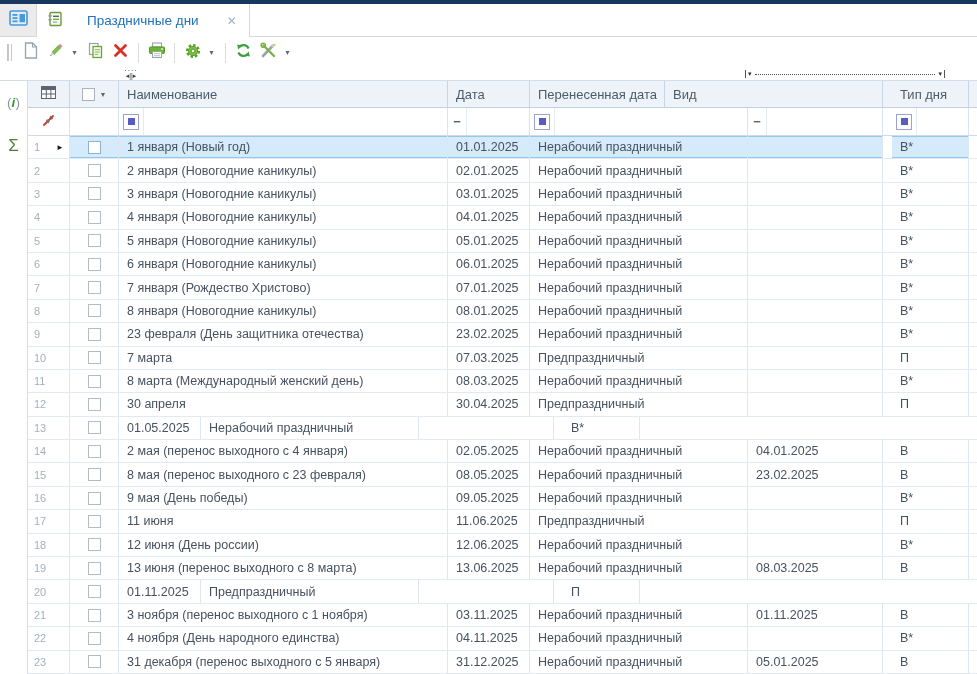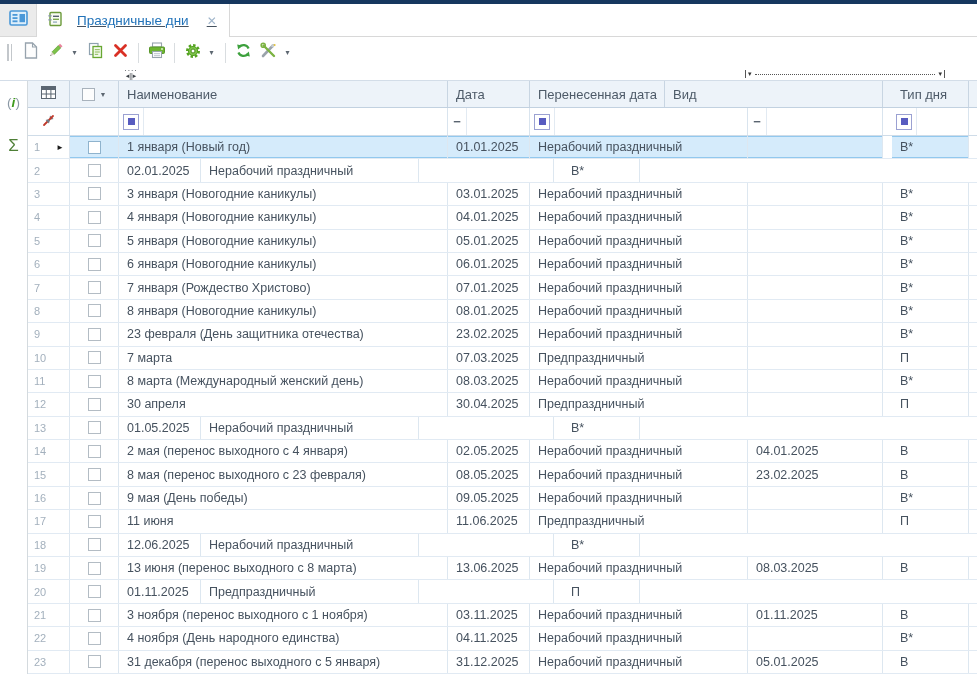--- a/index.html
+++ b/index.html
@@ -13,22 +13,22 @@
   .top-strip { height: 4px; background: #16375f; width: 100%; }
 
   
   .tabbar { height: 33px; display: flex; align-items: stretch; background: #fff; }
   .home-btn {
     width: 37px; background: #ebebeb; border-right: 1px solid #d8d8d8;
     border-bottom: 1px solid #d8d8d8; display: flex; align-items: center; justify-content: center;
     cursor: pointer;
   }
   .tab-active {
-    display: flex; align-items: center; gap: 14px; padding: 0 12px 0 10px;
-    background: #fff; border-right: 1px solid #d8d8d8; cursor: default; text-decoration: underline;
+    display: flex; align-items: center; gap: 24px; padding: 0 12px 0 10px;
+    background: #fff; border-right: 1px solid #d8d8d8; cursor: default;
   }
   .tab-label { color: #2273b9; font-size: 13.5px; white-space: nowrap; }
   .tab-close { color: #9fb4ca; font-size: 12px; font-weight: bold; margin-left: 4px; cursor: pointer; }
   .tabbar-rest { flex: 1; border-bottom: 1px solid #d8d8d8; }
 
   
   .toolbar { height: 31px; display: flex; align-items: center; padding-left: 5px; background: #fff; }
   .grip { display: flex; gap: 2px; margin: 0 6px 0 2px; }
   .grip i { display: block; width: 1.5px; height: 17px; background: #c3c7cb; }
   .tbtn { width: 25px; height: 24px; display: flex; align-items: center; justify-content: center;
@@ -356,20 +356,21 @@
     <div class="cell c-fill"></div>
   </div>
         <div class="trow">
     <div class="cell c-num">
       <span class="rn">2</span>
       <span class="marker"></span>
     </div>
     <div class="cell c-check selable">
       <span class="cb"></span>
     </div>
+    <div class="cell c-name selable">2 января (Новогодние каникулы)</div>
     <div class="cell c-date selable">02.01.2025</div>
     <div class="cell c-kind selable">Нерабочий праздничный</div>
     <div class="cell c-moved selable"></div>
     <div class="cell c-type selable">В*</div>
     <div class="cell c-fill"></div>
   </div>
         <div class="trow">
     <div class="cell c-num">
       <span class="rn">3</span>
       <span class="marker"></span>
@@ -594,20 +595,21 @@
     <div class="cell c-fill"></div>
   </div>
         <div class="trow">
     <div class="cell c-num">
       <span class="rn">18</span>
       <span class="marker"></span>
     </div>
     <div class="cell c-check selable">
       <span class="cb"></span>
     </div>
+    <div class="cell c-name selable">12 июня (День россии)</div>
     <div class="cell c-date selable">12.06.2025</div>
     <div class="cell c-kind selable">Нерабочий праздничный</div>
     <div class="cell c-moved selable"></div>
     <div class="cell c-type selable">В*</div>
     <div class="cell c-fill"></div>
   </div>
         <div class="trow">
     <div class="cell c-num">
       <span class="rn">19</span>
       <span class="marker"></span>

